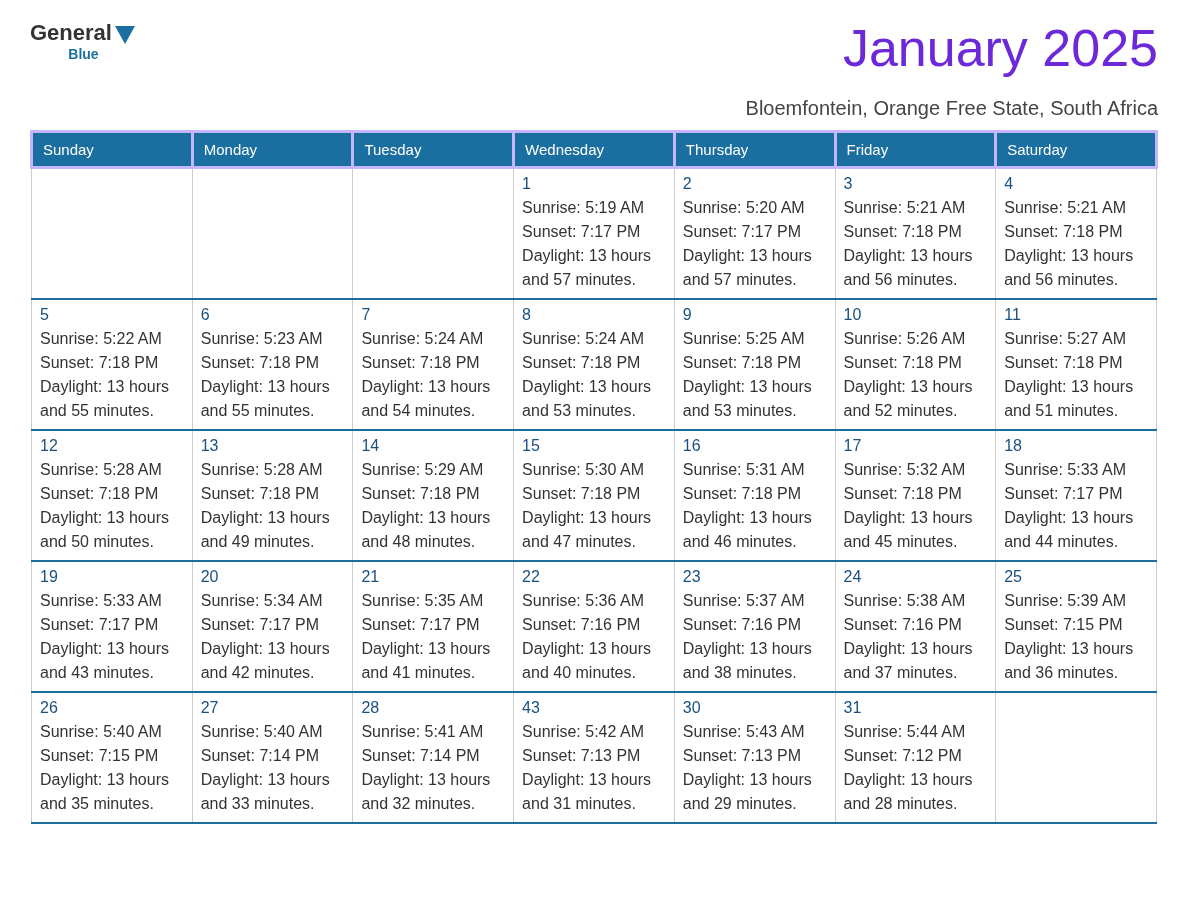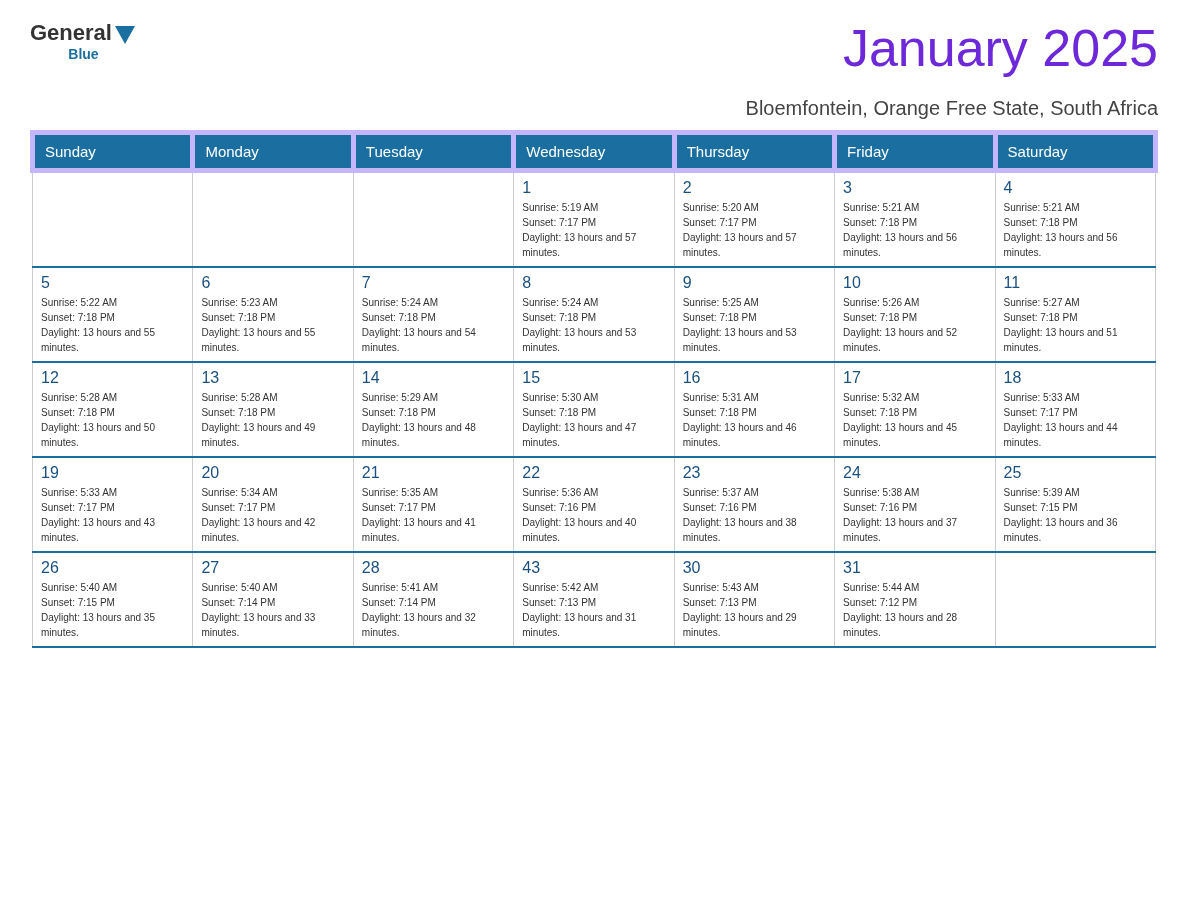--- a/index.html
+++ b/index.html
@@ -64,40 +64,40 @@
       border-collapse: collapse;
       margin-top: 10px;
     }
     .calendar th {
       background-color: #1a6fa0;
       color: #fff;
       padding: 8px 10px;
       text-align: left;
       font-size: 15px;
       font-weight: normal;
-      border: 5px solid #c4b5fd;
+      border: 3px solid #c4b5fd;
     }
     .calendar td {
       border: 1px solid #ccc;
       vertical-align: top;
       padding: 6px 8px;
       width: 14.28%;
       min-height: 100px;
       font-size: 13px;
       color: #333;
     }
     .day-number {
       font-size: 16px;
       color: #1a5080;
       font-weight: normal;
       display: block;
       margin-bottom: 3px;
     }
     .day-info {
-      font-size: 10px;
+      font-size: 16px;
       color: #333;
       line-height: 1.5;
     }
     .empty-cell {
       background: #fff;
     }
     .calendar tbody tr td {
       border-bottom: 2px solid #1a6fa0;
     }
   </style>

